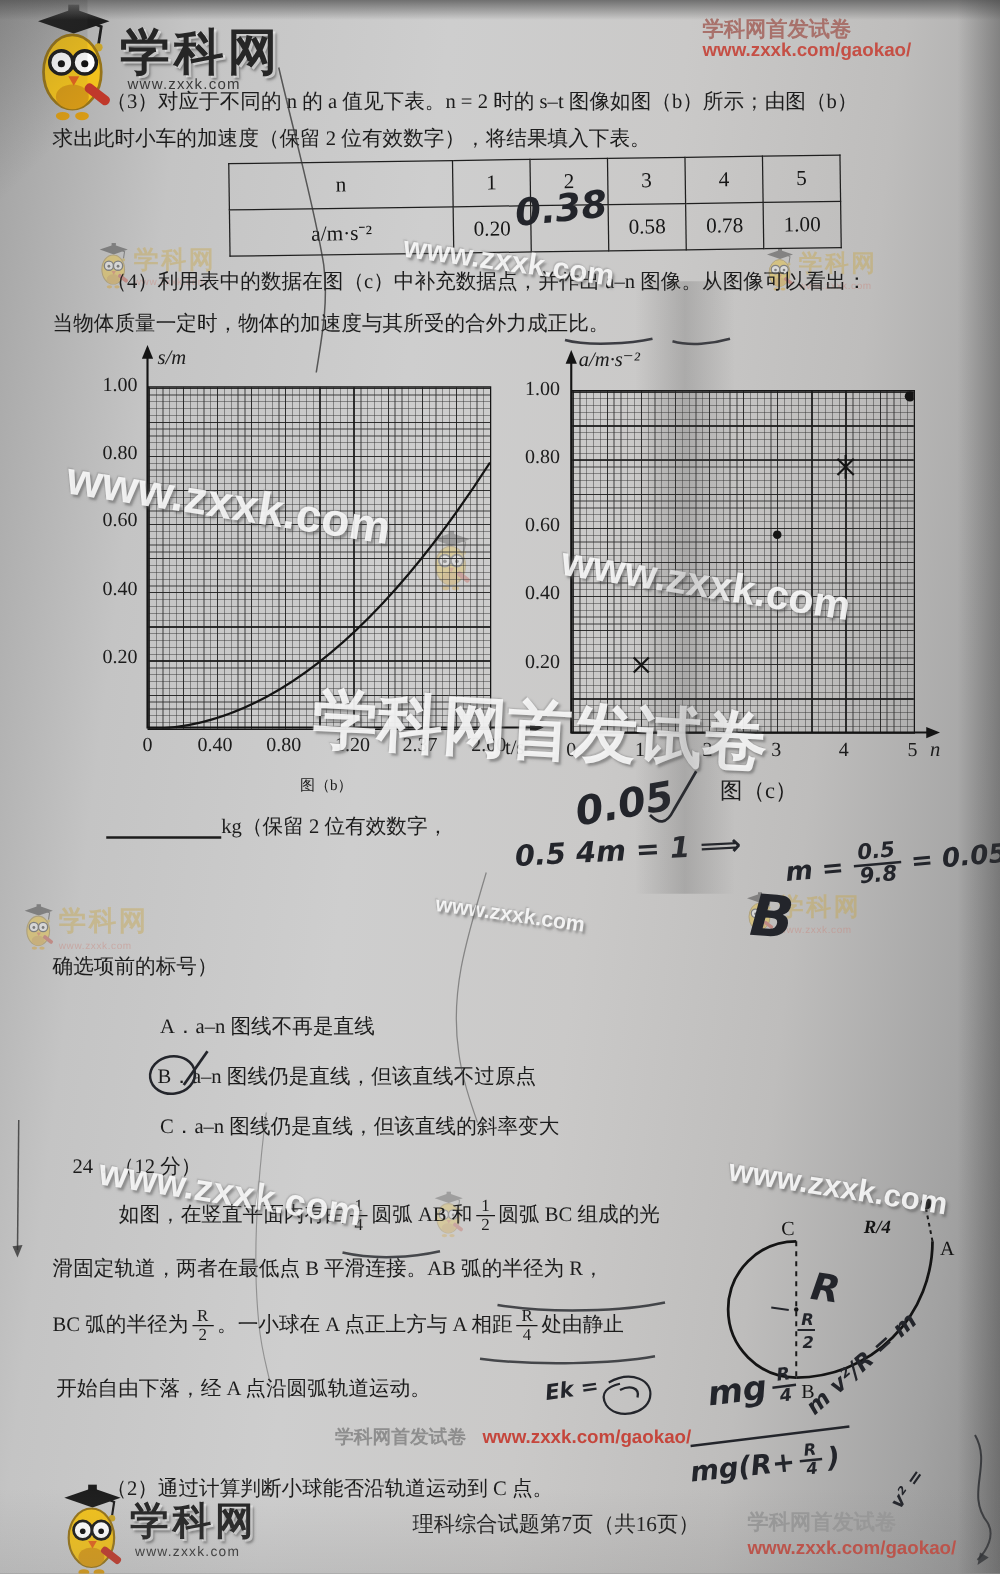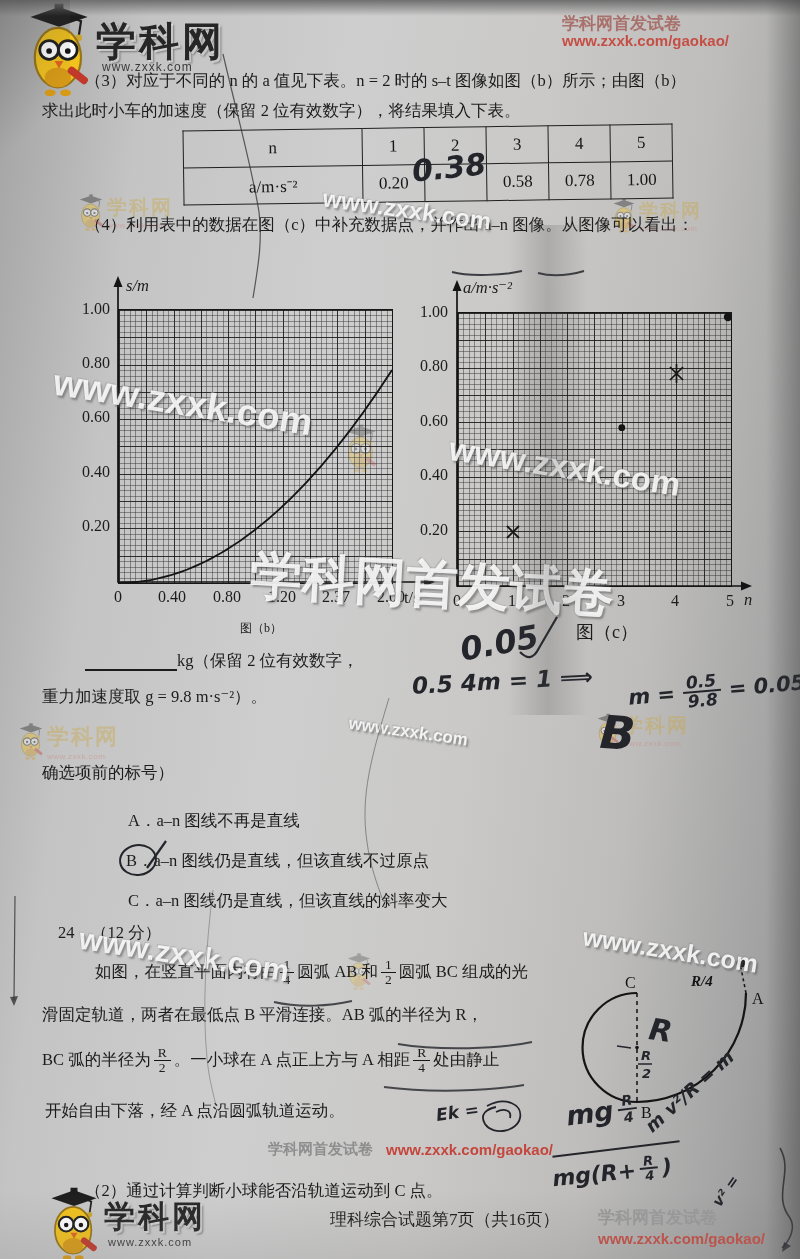--- a/index.html
+++ b/index.html
@@ -142,20 +142,21 @@
       <td></td>
       <td>0.58</td>
       <td>0.78</td>
       <td>1.00</td>
     </tr>
   </tbody>
     </table>
   <div class="abs hw" style="left:412px;top:150px;font-size:30px;transform:rotate(-6deg);z-index:4">0.38</div>
 
   <div class="abs t" style="left:85px;top:214px;z-index:2">（4）利用表中的数据在图（c）中补充数据点，并作出 a–n 图像。从图像可以看出：</div>
+  <div class="abs t" style="left:42px;top:248px;z-index:2">当物体质量一定时，物体的加速度与其所受的合外力成正比。</div>
 
   <div class="abs plot" style="left:118px;top:309px;width:273px;height:273px;z-index:2">
     <svg width="273" height="273">
       <path d="M0,273 Q136,273 273,60" fill="none" stroke="#141414" stroke-width="1.8"></path>
     </svg>
   </div>
   <svg class="abs" style="left:88px;top:270px;z-index:2" width="350" height="340">
     <path d="M30,16 L30,312 L340,312" fill="none" stroke="#141414" stroke-width="1.7"></path>
     <path d="M30,6 l-4.5,11 h9 z" fill="#141414"></path>
     <path d="M347,312 l-11,-4.5 v9 z" fill="#141414"></path>
@@ -200,21 +201,20 @@
   <span class="abs t tick xc" style="left:601px;z-index:2">3</span>
   <span class="abs t tick xc" style="left:655px;z-index:2">4</span>
   <span class="abs t tick xc" style="left:710px;z-index:2">5</span>
   <span class="abs t" style="left:744px;top:590px;font-style:italic;z-index:2">n</span>
   <div class="abs t" style="left:576px;top:620px;font-size:18px;z-index:2">图（c）</div>
 
   <div class="abs row" style="left:85px;top:650px;z-index:2">
     <span class="blank" style="width:92px;height:18px"></span>
     <span class="t">kg（保留 2 位有效数字，</span>
   </div>
-  <div class="abs t" style="left:42px;top:686px;z-index:2">重力加速度取 g = 9.8 m·s⁻²）。</div>
   <div class="abs hw" style="left:460px;top:624px;font-size:32px;transform:rotate(-10deg);z-index:4">0.05</div>
   <div class="abs hw" style="left:412px;top:668px;font-size:23px;transform:rotate(-3deg);z-index:4">0.5 4m = 1 ⟹</div>
   <div class="abs row hw" style="left:628px;top:672px;font-size:21px;transform:rotate(-5deg);z-index:4;gap:5px">
     <span>m =</span>
     <span class="frac" style="font-size:17px">
       <span class="fn" style="border-color:#23252b;border-width:2px">0.5</span>
       <span>9.8</span>
     </span>
     <span>= 0.05</span>
   </div>

